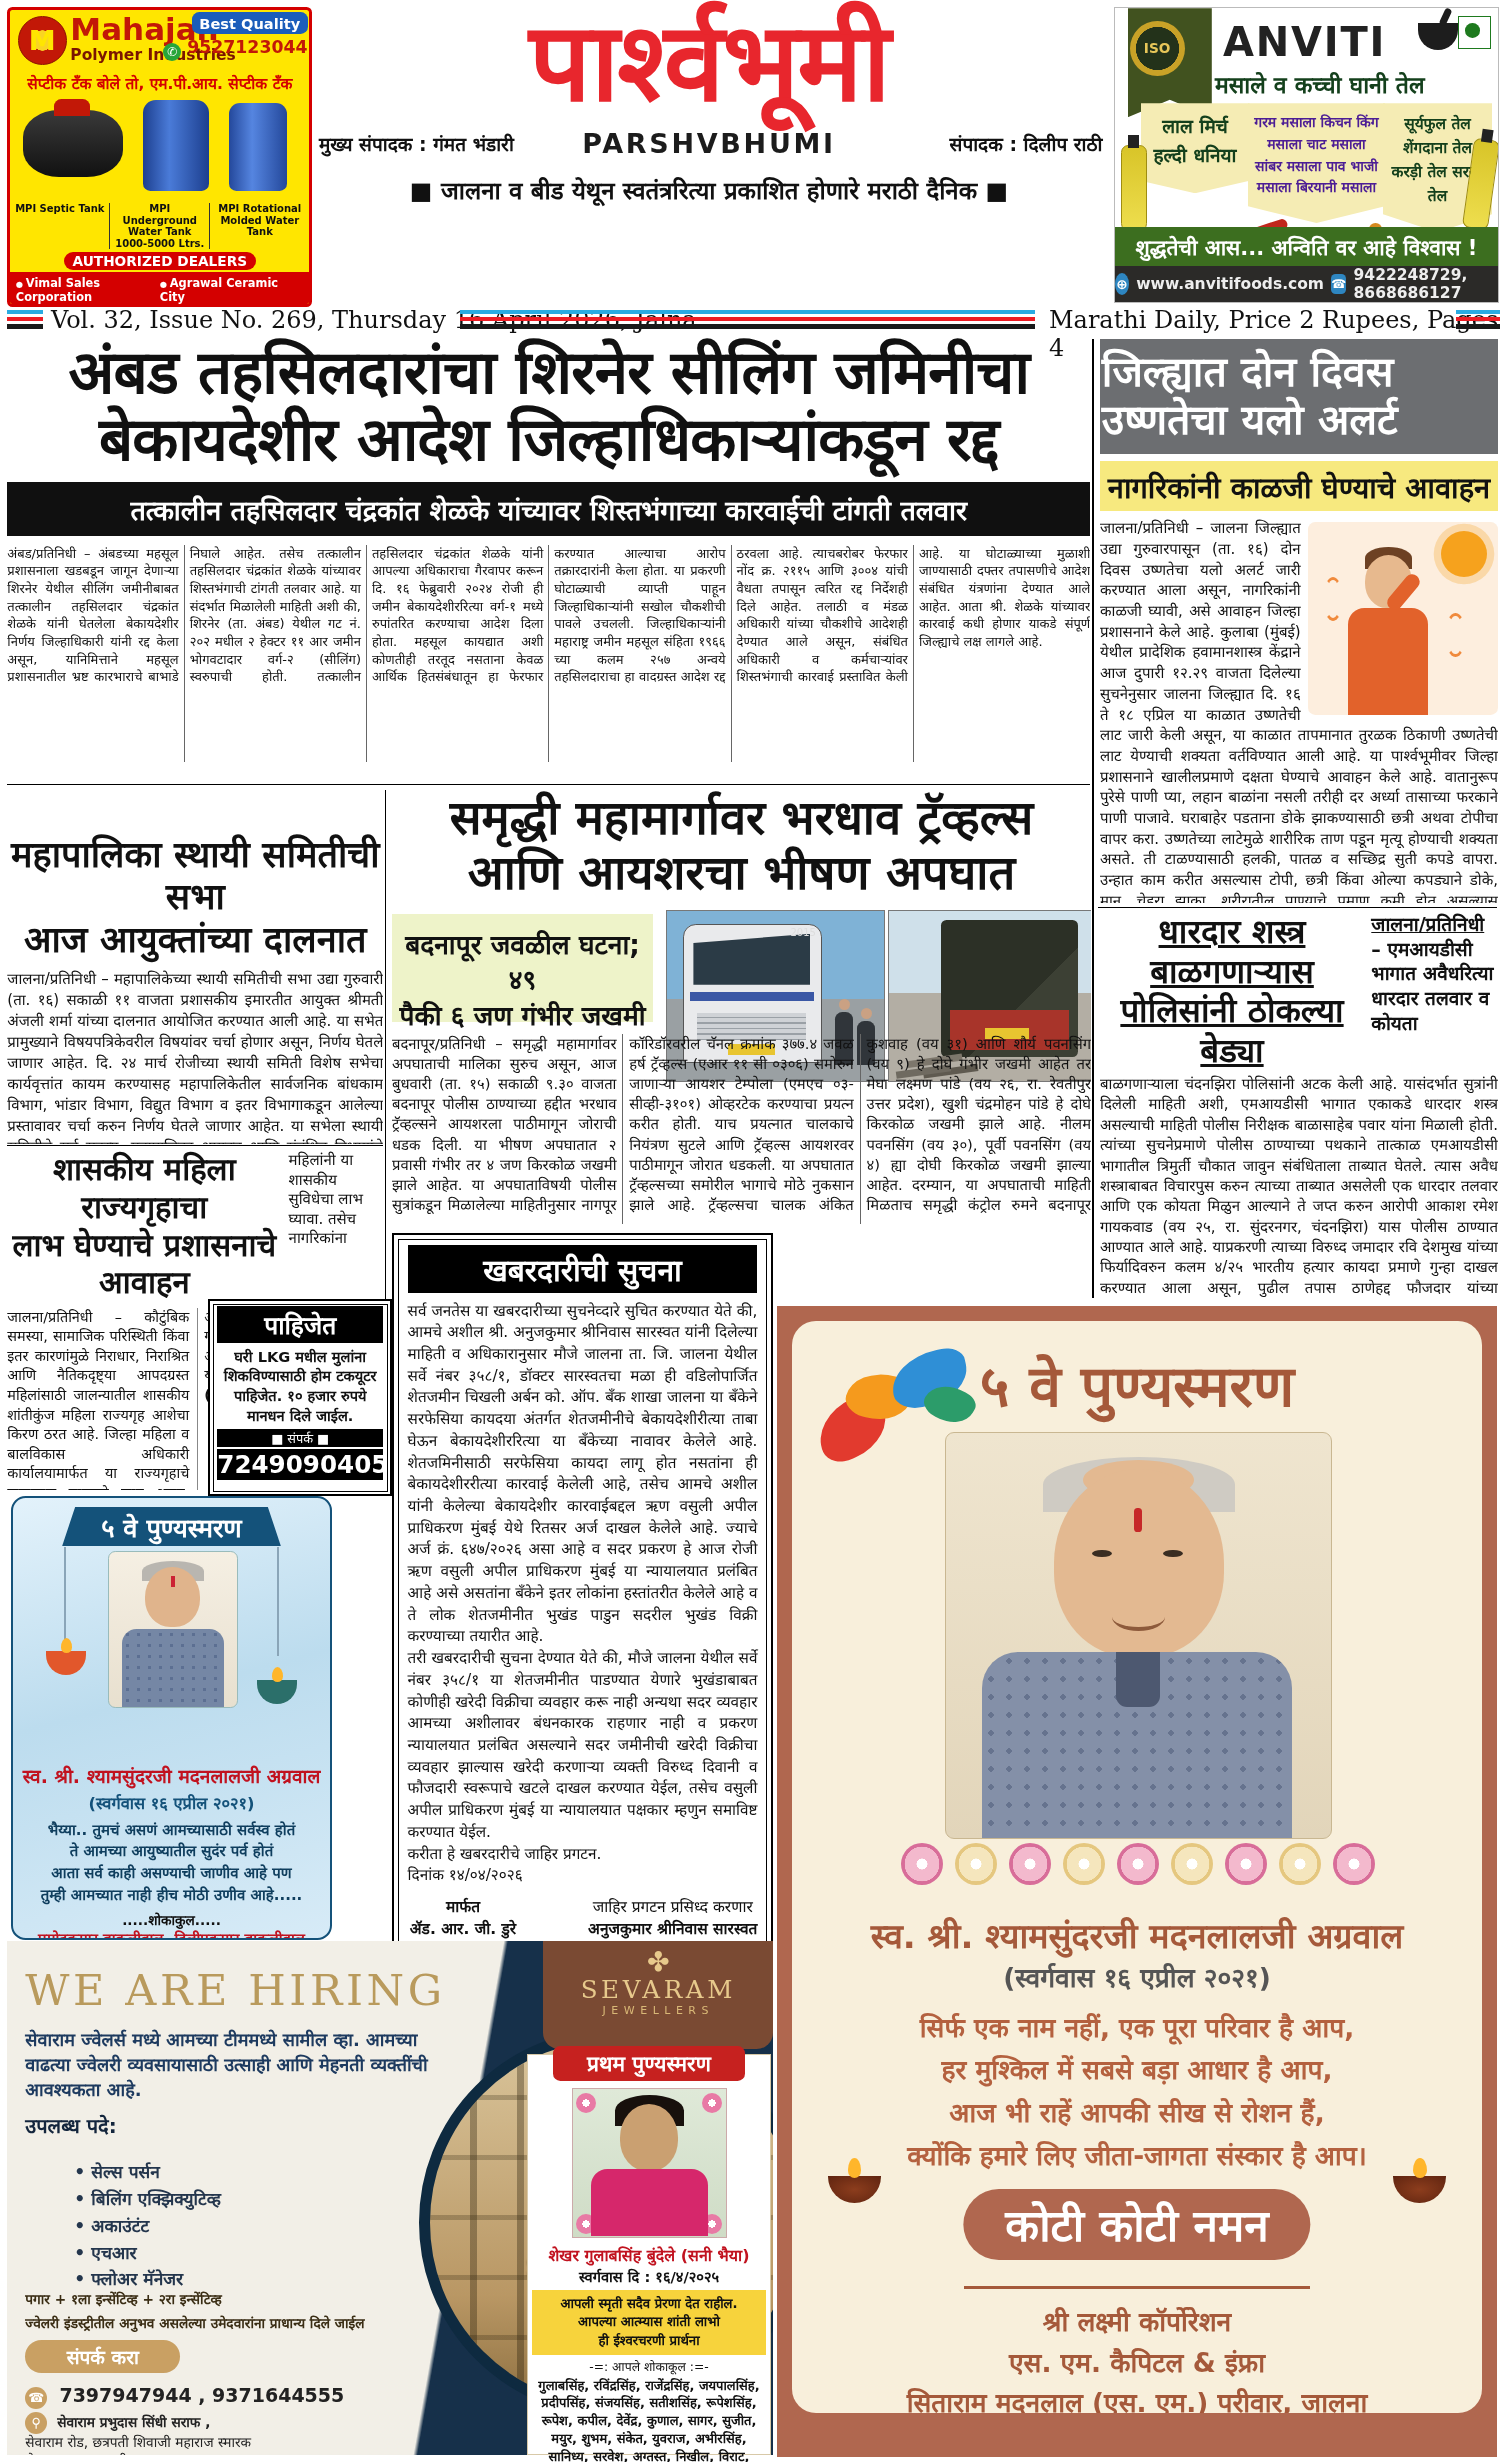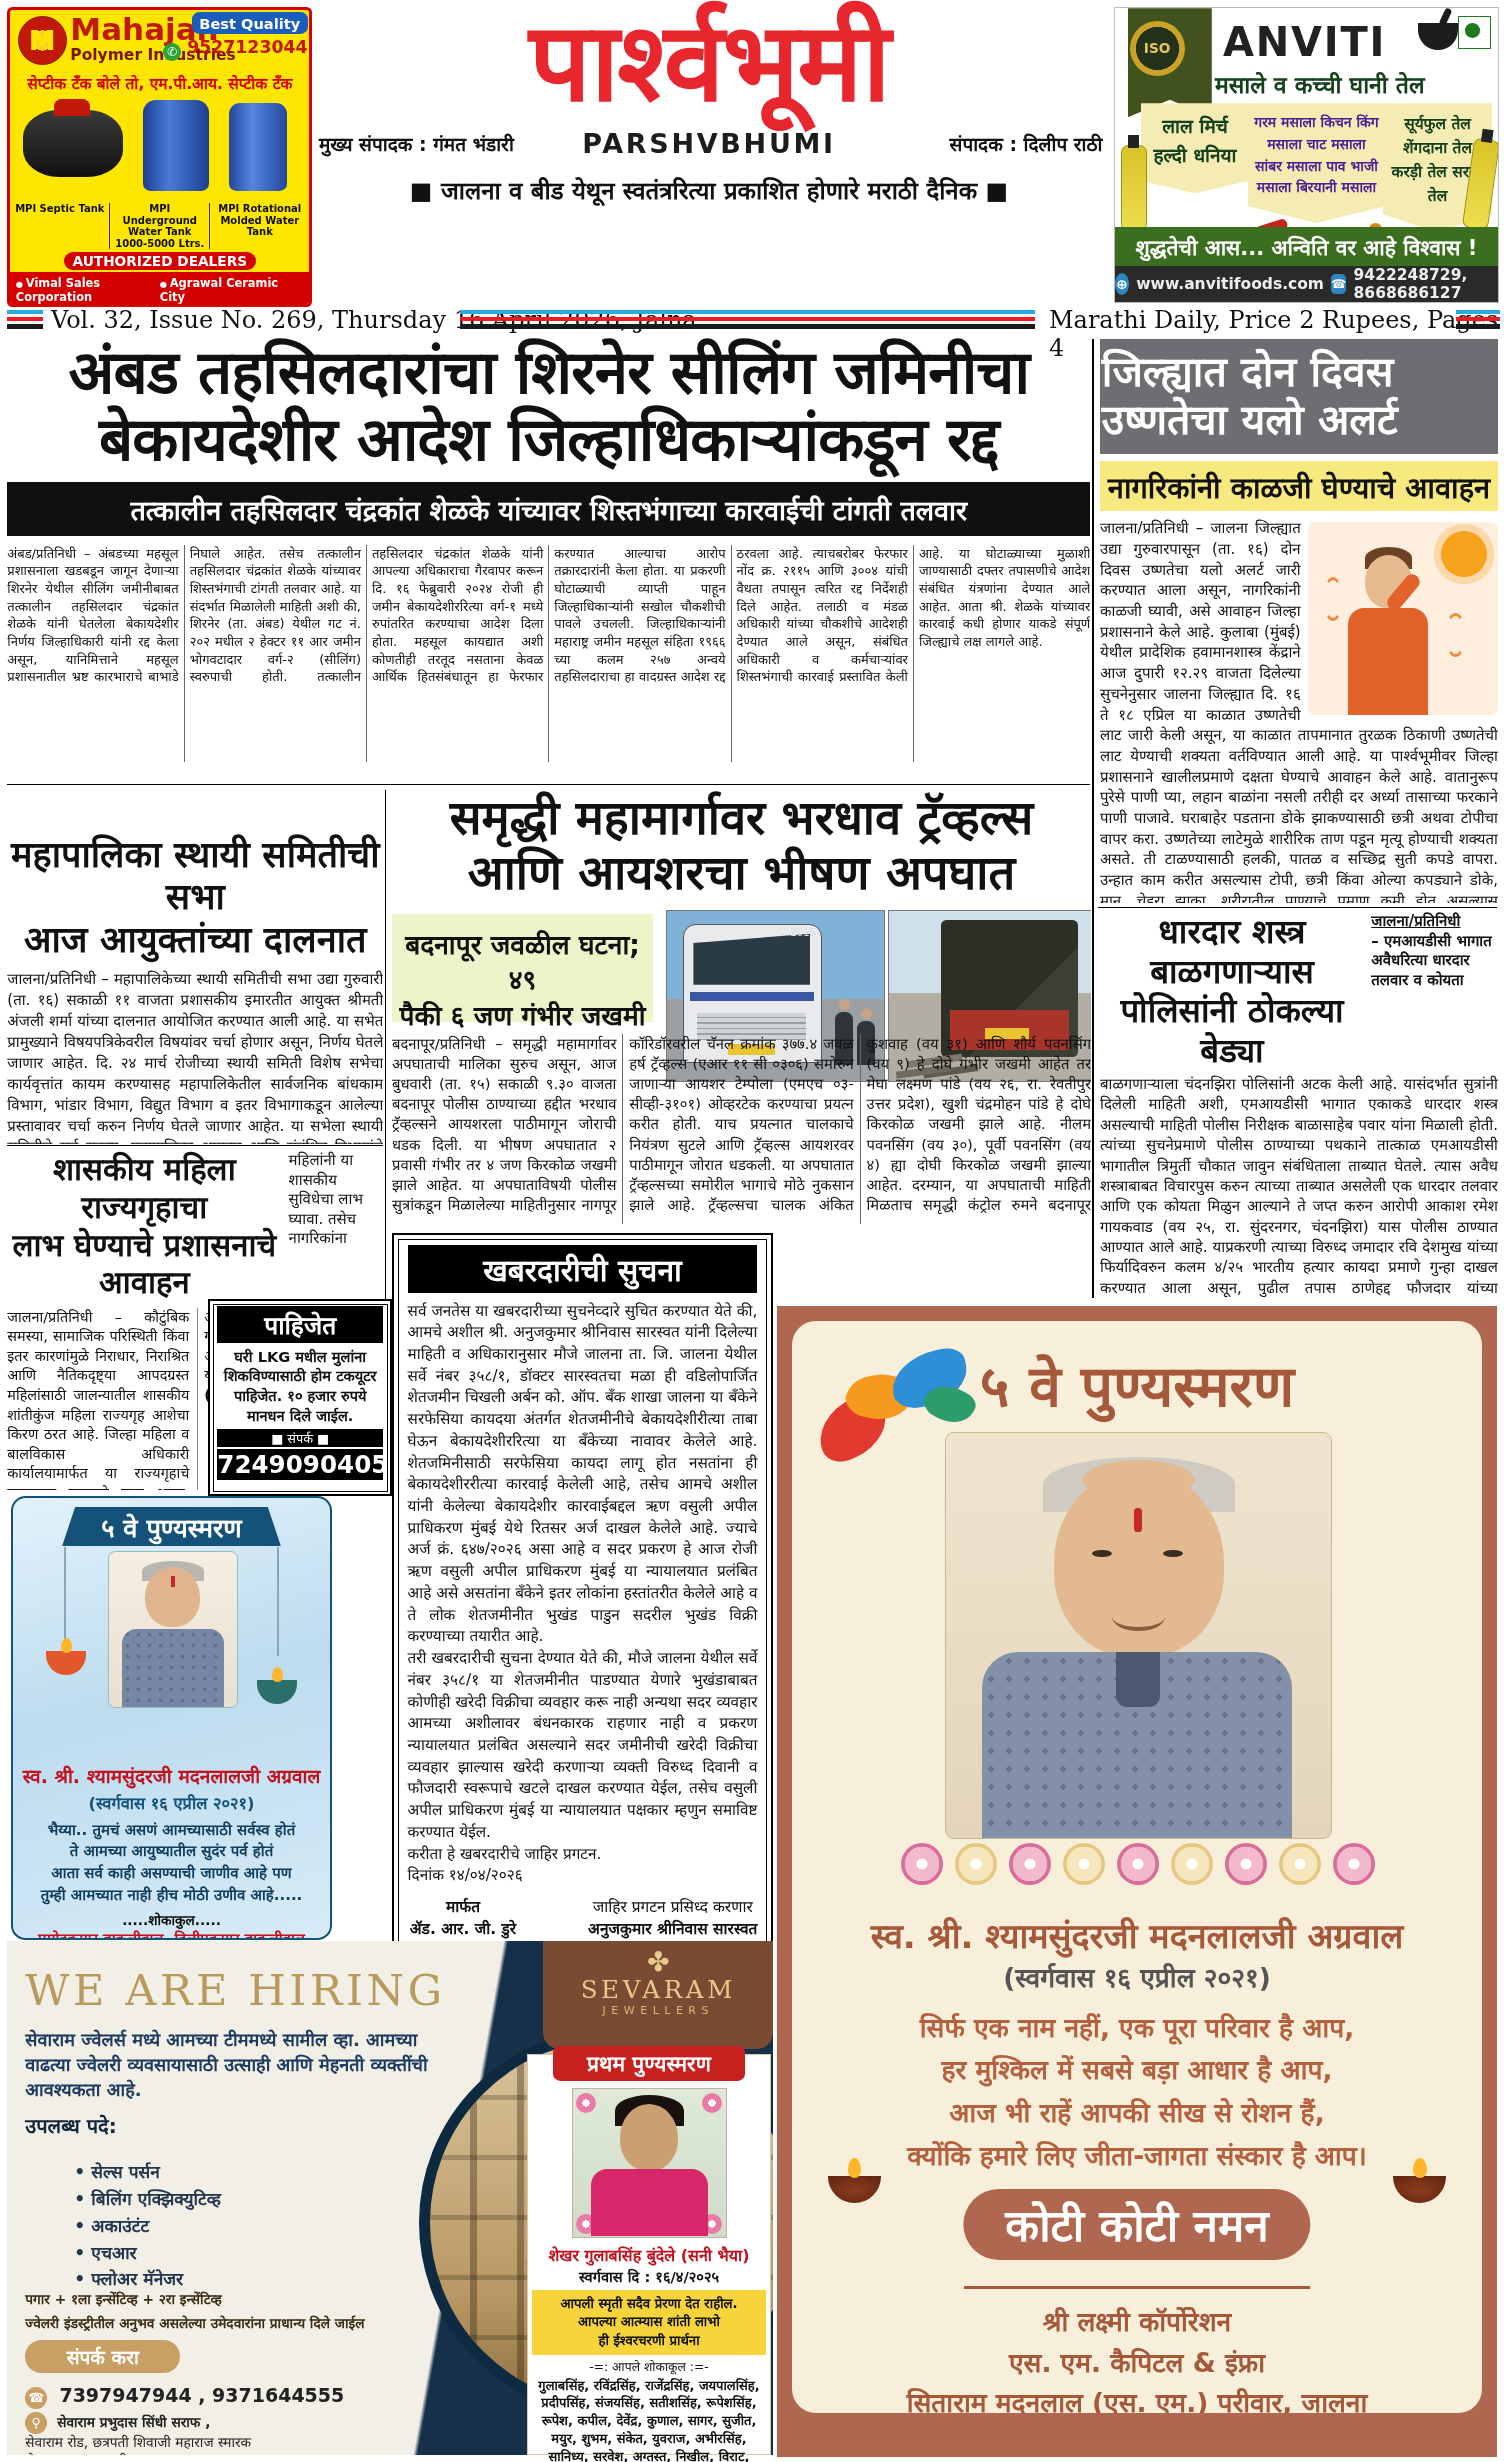--- a/index.html
+++ b/index.html
@@ -100,22 +100,22 @@
   .hi-hair{position:absolute;left:57px;top:25.5px;width:47px;height:22px;border-radius:50% 50% 0 0;background:#6d4123;}
   .hi-body{position:absolute;left:40px;top:86px;width:80px;height:109px;border-radius:16.4px 16.4px 0 0;background:#e2622b;}
   .hi-arm{position:absolute;left:88px;top:49px;width:14.6px;height:42px;background:#e2622b;border-radius:7.3px;transform:rotate(40deg);}
   .hi-heat1,.hi-heat2{position:absolute;width:14.6px;height:38px;border:3.6px solid #f08a3c;border-radius:50%;border-left-color:transparent;border-right-color:transparent;}
   .hi-heat1{left:14.6px;top:55px;} .hi-heat2{left:137px;top:91px;}
   .pg3{font-weight:bold;white-space:nowrap;}
 
   
   .weapon{left:1100px;top:912px;width:398px;height:387px;overflow:hidden;}
   .wp-top{display:flex;gap:7.3px;}
-  .wp-head{flex:0 0 264px;font-size:33px;font-weight:bold;text-align:center;line-height:1.2;}
-  .wp-lead{font-size:15px;line-height:1.3;font-weight:bold;}
+  .wp-head{flex:0 0 264px;font-size:33px;font-weight:bold;text-align:center;line-height:1.2;text-decoration:underline;}
+  .wp-lead{font-size:19px;line-height:1.3;font-weight:bold;}
   .wp-lead u{display:block;}
   .wp-body{margin-top:3.6px;font-size:15px;line-height:1.36;text-align:justify;}
 
   
   .municipal{left:7.3px;top:790px;width:376px;height:354px;overflow:hidden;}
   .mu-head{font-size:36px;font-weight:bold;text-align:center;line-height:1.18;margin-top:44px;}
   .mu-body{margin-top:7.3px;font-size:15px;line-height:1.4;text-align:justify;}
 
   
   .women{left:7.3px;top:1151px;width:376px;height:339px;overflow:hidden;}

